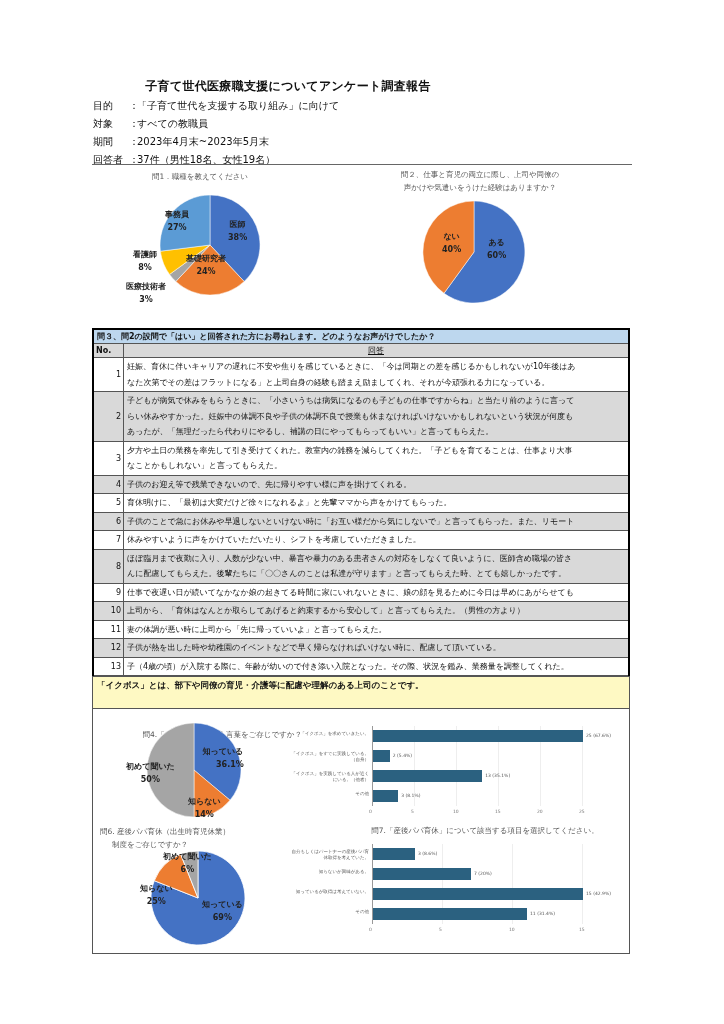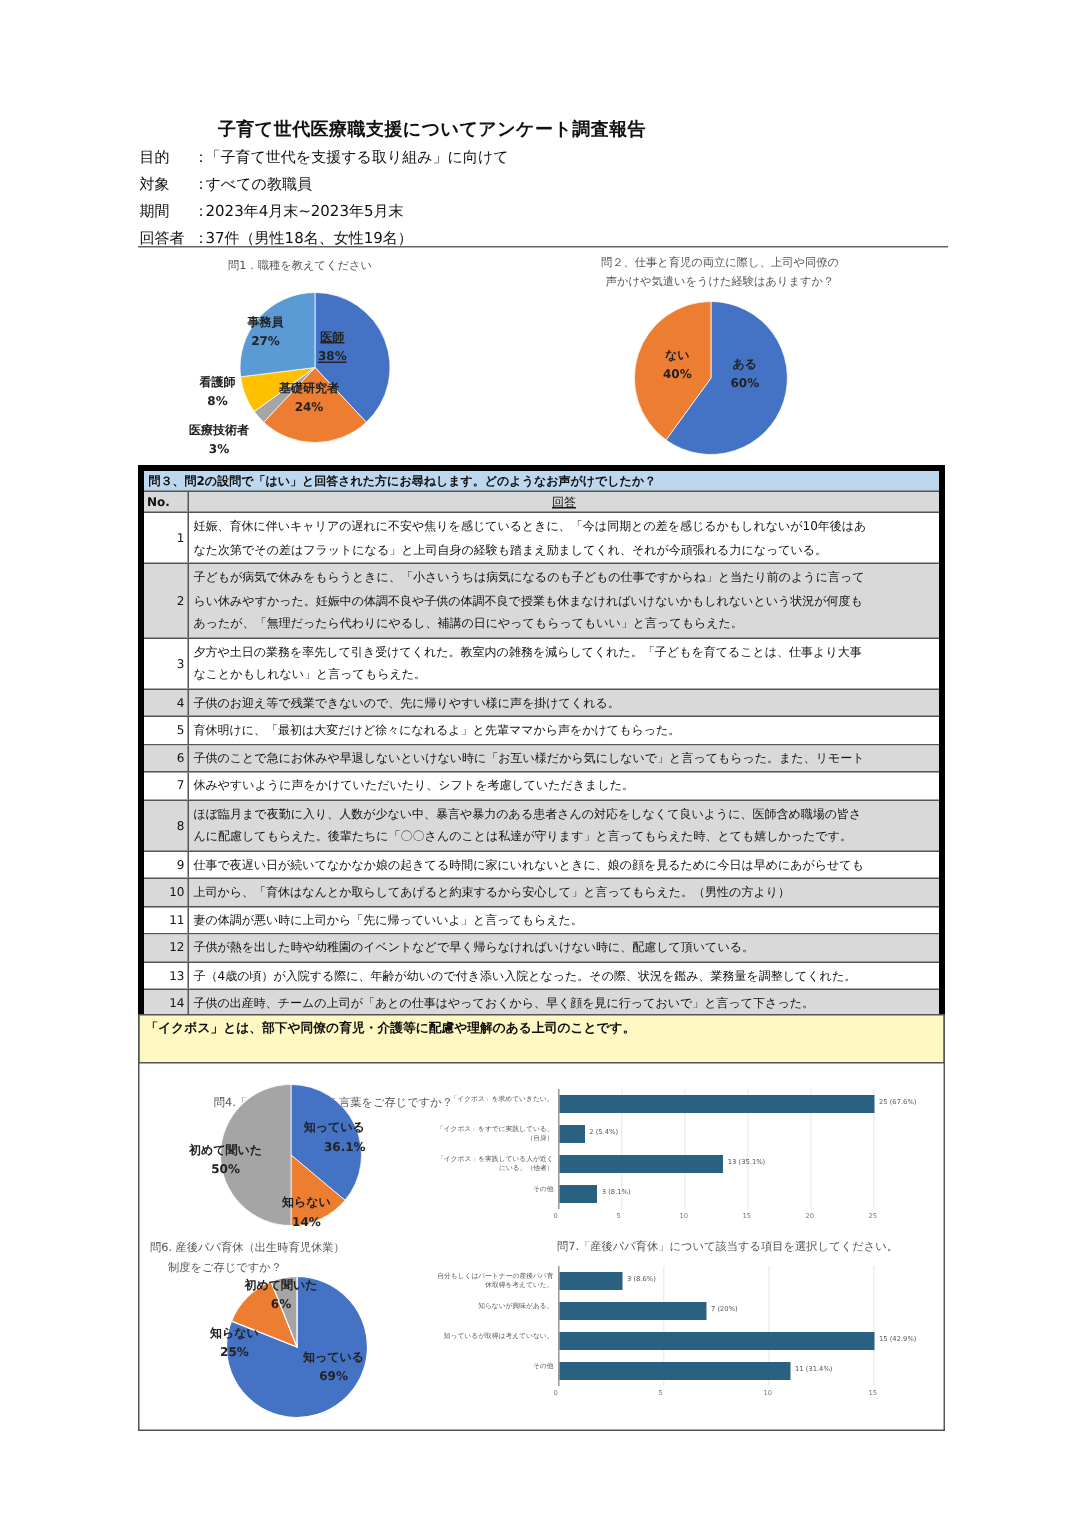--- a/index.html
+++ b/index.html
@@ -8,21 +8,21 @@
   .title { position: absolute; top: 78px; left: 0; width: 576px; text-align: center; font-size: 12px; font-weight: bold; letter-spacing: 0.3px; }
   .meta { position: absolute; left: 93px; top: 97px; font-size: 10px; line-height: 18px; }
   .meta .row { display: flex; }
   .meta .k { width: 36px; }
   .meta .sep { width: 8px; }
   .hr { position: absolute; left: 92px; top: 164px; width: 540px; height: 1px; background: #666; }
 
   .chart-title { position: absolute; font-size: 7.5px; color: #555; text-align: center; line-height: 13px; }
   .pie-label { position: absolute; font-size: 8px; font-weight: bold; color: #222; text-align: center; line-height: 13px; white-space: nowrap; }
 
-  .table { position: absolute; left: 92px; top: 310px; width: 538px; border: 4px solid #000000; font-size: 8px; }
+  .table { position: absolute; left: 92px; top: 328px; width: 538px; border: 2px solid #000000; font-size: 8px; }
   .t-head { background: #bdd7ee; font-weight: bold; padding: 2px 3px; border-bottom: 1px solid #555; height: 14px; line-height: 10px; }
   .t-colhead { display: flex; background: #d9d9d9; border-bottom: 1px solid #555; height: 14px; line-height: 14px; }
   .t-colhead .no { width: 30px; border-right: 1px solid #555; padding-left: 2px; font-weight: bold; }
   .t-colhead .ans { flex: 1; text-align: center; text-decoration: underline; }
   .t-row { display: flex; border-bottom: 1px solid #555; }
   .t-row:last-child { border-bottom: none; }
   .t-row.alt { background: #d9d9d9; }
   .t-row .no { width: 30px; border-right: 1px solid #555; text-align: right; padding-right: 2px; display: flex; align-items: center; justify-content: flex-end; }
   .t-row .ans { flex: 1; padding: 1px 3px; line-height: 15.5px; }
 
@@ -72,21 +72,21 @@
 
       <path d="M0,0 L34.2,36.5 A50,50 0 0,1 -34.2,36.5 Z" fill="#ed7d31" stroke="#fff" stroke-width="0.5"></path>
 
       <path d="M0,0 L-34.2,36.5 A50,50 0 0,1 -40.5,29.4 Z" fill="#a5a5a5" stroke="#fff" stroke-width="0.5"></path>
 
       <path d="M0,0 L-40.5,29.4 A50,50 0 0,1 -49.6,6.2 Z" fill="#ffc000" stroke="#fff" stroke-width="0.5"></path>
 
       <path d="M0,0 L-49.6,6.2 A50,50 0 0,1 0,-50 Z" fill="#5b9bd5" stroke="#fff" stroke-width="0.5"></path>
     </g>
   </svg>
-  <div class="pie-label" style="left:212px; top:218px;text-decoration:underline;">
+  <div class="pie-label" style="left:228px; top:218px;">
       <div>医師</div>
       <div>38%</div>
     </div>
   <div class="pie-label" style="left:186px; top:252px;">
       <div>基礎研究者</div>
       <div>24%</div>
     </div>
   <div class="pie-label" style="left:126px; top:280px;">
       <div>医療技術者</div>
       <div>3%</div>

